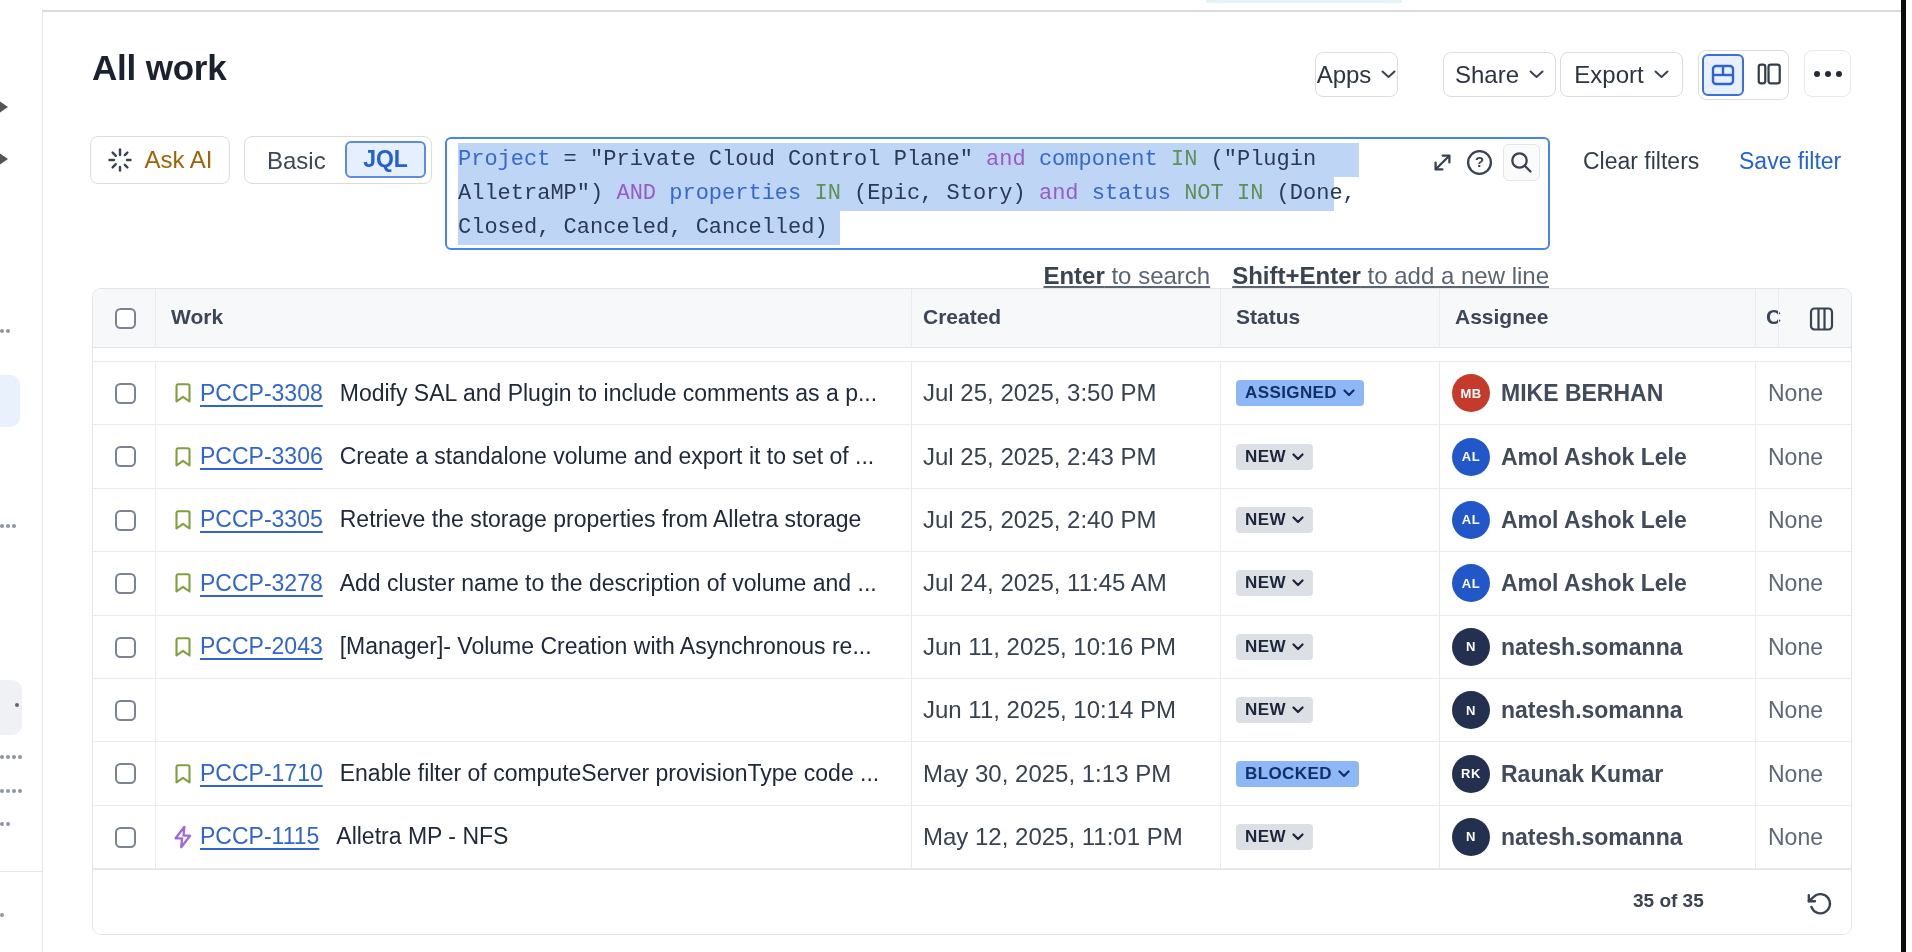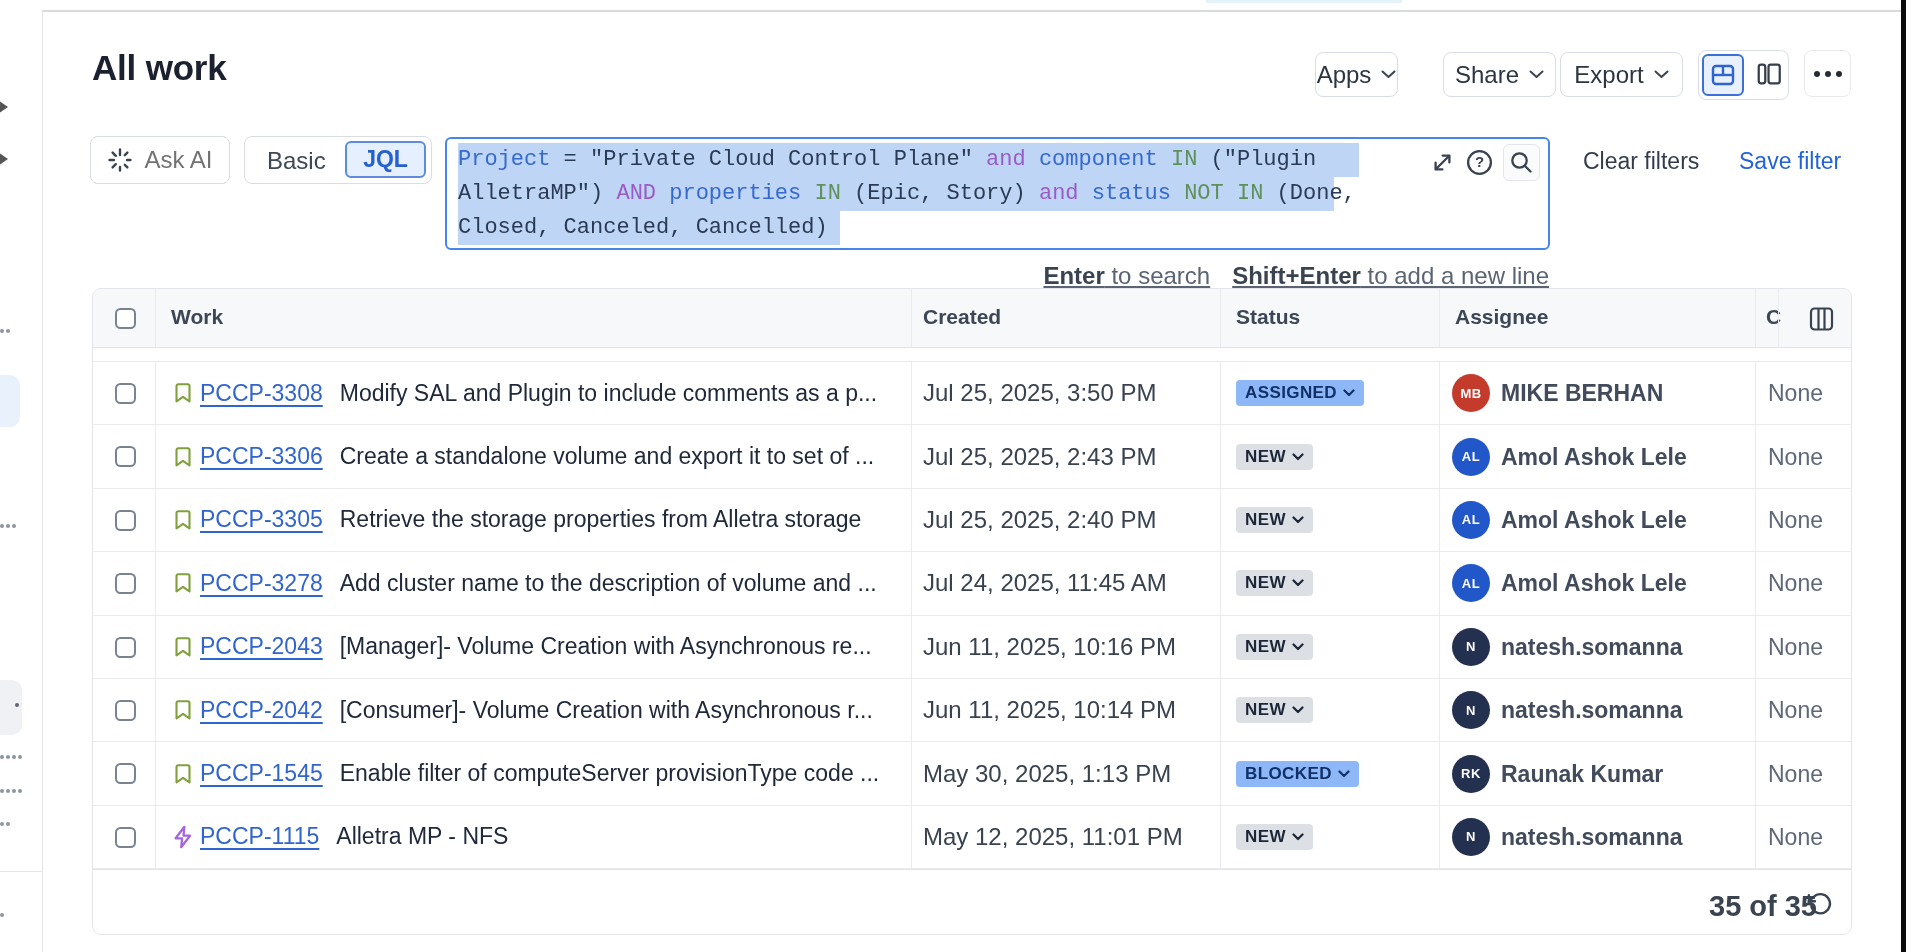--- a/index.html
+++ b/index.html
@@ -22,21 +22,21 @@
   
   .tbtn { position:absolute; top:52px; height:45px; border:1.5px solid #D9DDE3; border-radius:8px; background:#fff;
           display:flex; align-items:center; justify-content:center; gap:10px; font-size:24px; font-weight:500; color:#2C3541; }
   #viewgroup { position:absolute; left:1698px; top:50px; width:91px; height:50px; border:1.5px solid #D9DDE3; border-radius:8px; background:#fff; }
   #viewsel { position:absolute; left:3px; top:3px; width:42px; height:42px; background:#E8F0FD; border:2px solid #3D6FD8; border-radius:6px; display:flex; align-items:center; justify-content:center; }
   #viewalt { position:absolute; right:5px; top:9px; }
   #morebtn { position:absolute; left:1804px; top:50px; width:47px; height:47px; border:1.5px solid #E7E9ED; border-radius:8px; background:#fff; display:flex; align-items:center; justify-content:center; gap:5px; }
   #morebtn i { width:6px; height:6px; border-radius:3px; background:#242B36; }
 
   
-  #askai { position:absolute; left:90px; top:136px; width:140px; height:48px; border:1.5px solid #D9DDE3; border-radius:8px; background:#fff; display:flex; align-items:center; justify-content:center; gap:11px; font-size:24px; font-weight:500; color:#737373; }
+  #askai { position:absolute; left:90px; top:136px; width:140px; height:48px; border:1.5px solid #D9DDE3; border-radius:8px; background:#fff; display:flex; align-items:center; justify-content:center; gap:11px; font-size:24px; font-weight:500; color:#a16207; }
   #basicjql { position:absolute; left:244px; top:136px; width:188px; height:48px; border:1.5px solid #D9DDE3; border-radius:8px; background:#fff; }
   #basicjql .basic { position:absolute; left:22px; top:10px; font-size:24px; font-weight:500; color:#3E4754; }
   #jqlchip { position:absolute; left:100px; top:4px; width:81px; height:37px; background:#E6EFFD; border:2px solid #5E8BE0; border-radius:6px; display:flex; align-items:center; justify-content:center; font-size:23px; font-weight:700; color:#2460D0; }
 
   #jqlbox { position:absolute; left:445px; top:137px; width:1105px; height:113px; border:2px solid #4785EA; border-radius:6px; background:#fff; }
   .sel { position:absolute; background:#BFD5F6; }
   #jqltext { position:absolute; left:11px; top:4px; font-family:"Liberation Mono", monospace; font-size:22px; line-height:34px; white-space:pre; color:#293A54; }
   .kf { color:#3569CE; } .kw { color:#9A5BC6; } .op { color:#5E9059; }
   #jqlicons { position:absolute; right:8px; top:5px; display:flex; align-items:center; gap:10px; }
   #searchbtn { width:37px; height:37px; border:1.5px solid #E3E5E9; border-radius:6px; display:flex; align-items:center; justify-content:center; background:#FBFBFC; }
@@ -62,21 +62,21 @@
   .key { margin-left:5px; margin-right:17px; font-size:23px; color:#3064CF; text-decoration:underline; text-underline-offset:4px; }
   .summ { font-size:23px; color:#20293A; }
   .created { position:absolute; left:830px; top:50%; transform:translateY(-50%); font-size:24px; color:#39424F; }
   .chip { position:absolute; left:1143px; top:50%; transform:translateY(-50%); height:26px; display:inline-flex; align-items:center; gap:6px; border-radius:4px; padding:0 9px; font-size:17px; font-weight:700; letter-spacing:0.4px; }
   .chip-gray { background:#DCDFE4; color:#1B2638; }
   .chip-blue { background:#8EB7F8; color:#113067; }
   .avatar { position:absolute; left:1359px; top:50%; transform:translateY(-50%); width:38px; height:38px; border-radius:50%; color:#fff; font-size:13px; font-weight:700; letter-spacing:0.5px; display:flex; align-items:center; justify-content:center; }
   .aname { position:absolute; left:1408px; top:50%; transform:translateY(-50%); font-size:23px; color:#414B5B;font-weight:bold; }
   .none { position:absolute; left:1675px; top:50%; transform:translateY(-50%); font-size:23px; color:#5D6777; }
   #tfoot { position:absolute; left:0; top:580px; width:100%; height:67px; border-top:1px solid #E2E4E9; background:#fff; }
-  #tfoot .count { position:absolute; left:1616px; top:20px; font-size:29px; font-weight:600; color:#3A4350; }
+  #tfoot .count { position:absolute; left:1540px; top:20px; font-size:19px; font-weight:600; color:#3A4350; }
   #tfoot svg { position:absolute; left:1713px; top:20px; }
 </style>
 </head>
 <body>
   <div id="cyantop"></div>
   <div id="topline"></div>
   <div id="blackbar"></div>
   <div id="sideline"></div>
 
   <div class="tri" style="left:-5px;top:98px;"></div>
@@ -281,42 +281,35 @@
     <span class="created">Jun 11, 2025, 10:16 PM</span>
     <span class="chip chip-gray">NEW<svg width="12" height="8" viewBox="0 0 12 8">
             <path d="M1.5 1.5 6 6l4.5-4.5" fill="none" stroke="currentColor" stroke-width="2.2" stroke-linecap="round" stroke-linejoin="round"></path>
           </svg></span>
     <span class="avatar" style="background:#243050">N</span>
     <span class="aname">natesh.somanna</span>
     <span class="none">None</span>
   </div>
   <div class="row">
     <span class="cb rowcb"></span>
-    <div class="workcell">
-          <svg class="tico" width="24" height="24" viewBox="0 0 24 24">
-            <path d="M7.2 3.3h9.6c1 0 1.7.7 1.7 1.7v15.5l-6.5-4.7-6.5 4.7V5c0-1 .7-1.7 1.7-1.7z" fill="none" stroke="#7FA03C" stroke-width="2.1" stroke-linejoin="round"></path>
-          </svg>
-          <a class="key">PCCP-2042</a>
-          <span class="summ">[Consumer]- Volume Creation with Asynchronous r...</span>
-        </div>
     <span class="created">Jun 11, 2025, 10:14 PM</span>
     <span class="chip chip-gray">NEW<svg width="12" height="8" viewBox="0 0 12 8">
             <path d="M1.5 1.5 6 6l4.5-4.5" fill="none" stroke="currentColor" stroke-width="2.2" stroke-linecap="round" stroke-linejoin="round"></path>
           </svg></span>
     <span class="avatar" style="background:#243050">N</span>
     <span class="aname">natesh.somanna</span>
     <span class="none">None</span>
   </div>
   <div class="row">
     <span class="cb rowcb"></span>
     <div class="workcell">
           <svg class="tico" width="24" height="24" viewBox="0 0 24 24">
             <path d="M7.2 3.3h9.6c1 0 1.7.7 1.7 1.7v15.5l-6.5-4.7-6.5 4.7V5c0-1 .7-1.7 1.7-1.7z" fill="none" stroke="#7FA03C" stroke-width="2.1" stroke-linejoin="round"></path>
           </svg>
-          <a class="key">PCCP-1545</a>
+          <a class="key">PCCP-1710</a>
           <span class="summ">Enable filter of computeServer provisionType code ...</span>
         </div>
     <span class="created">May 30, 2025, 1:13 PM</span>
     <span class="chip chip-blue">BLOCKED<svg width="12" height="8" viewBox="0 0 12 8">
             <path d="M1.5 1.5 6 6l4.5-4.5" fill="none" stroke="currentColor" stroke-width="2.2" stroke-linecap="round" stroke-linejoin="round"></path>
           </svg></span>
     <span class="avatar" style="background:#243050">RK</span>
     <span class="aname">Raunak Kumar</span>
     <span class="none">None</span>
   </div>

